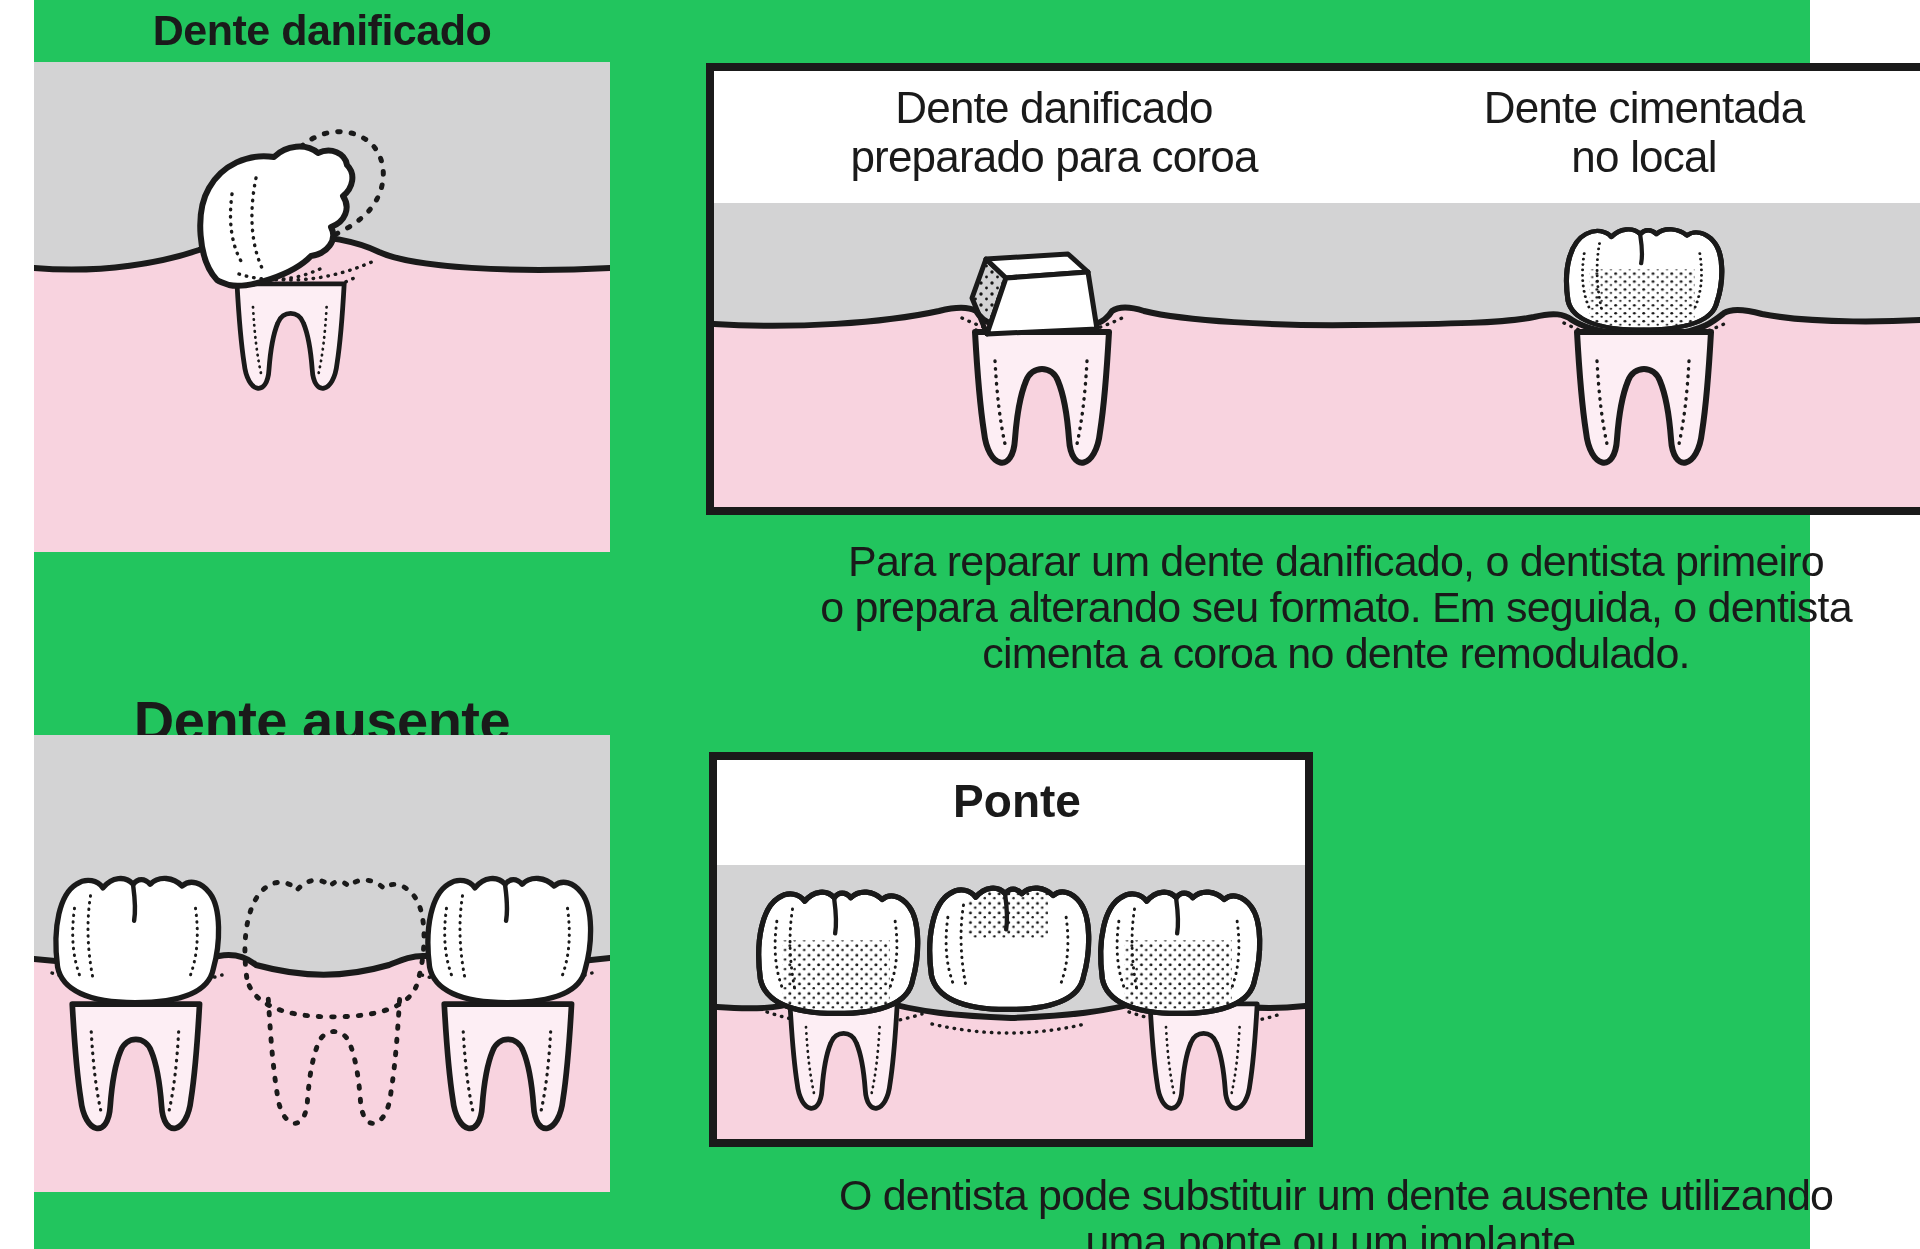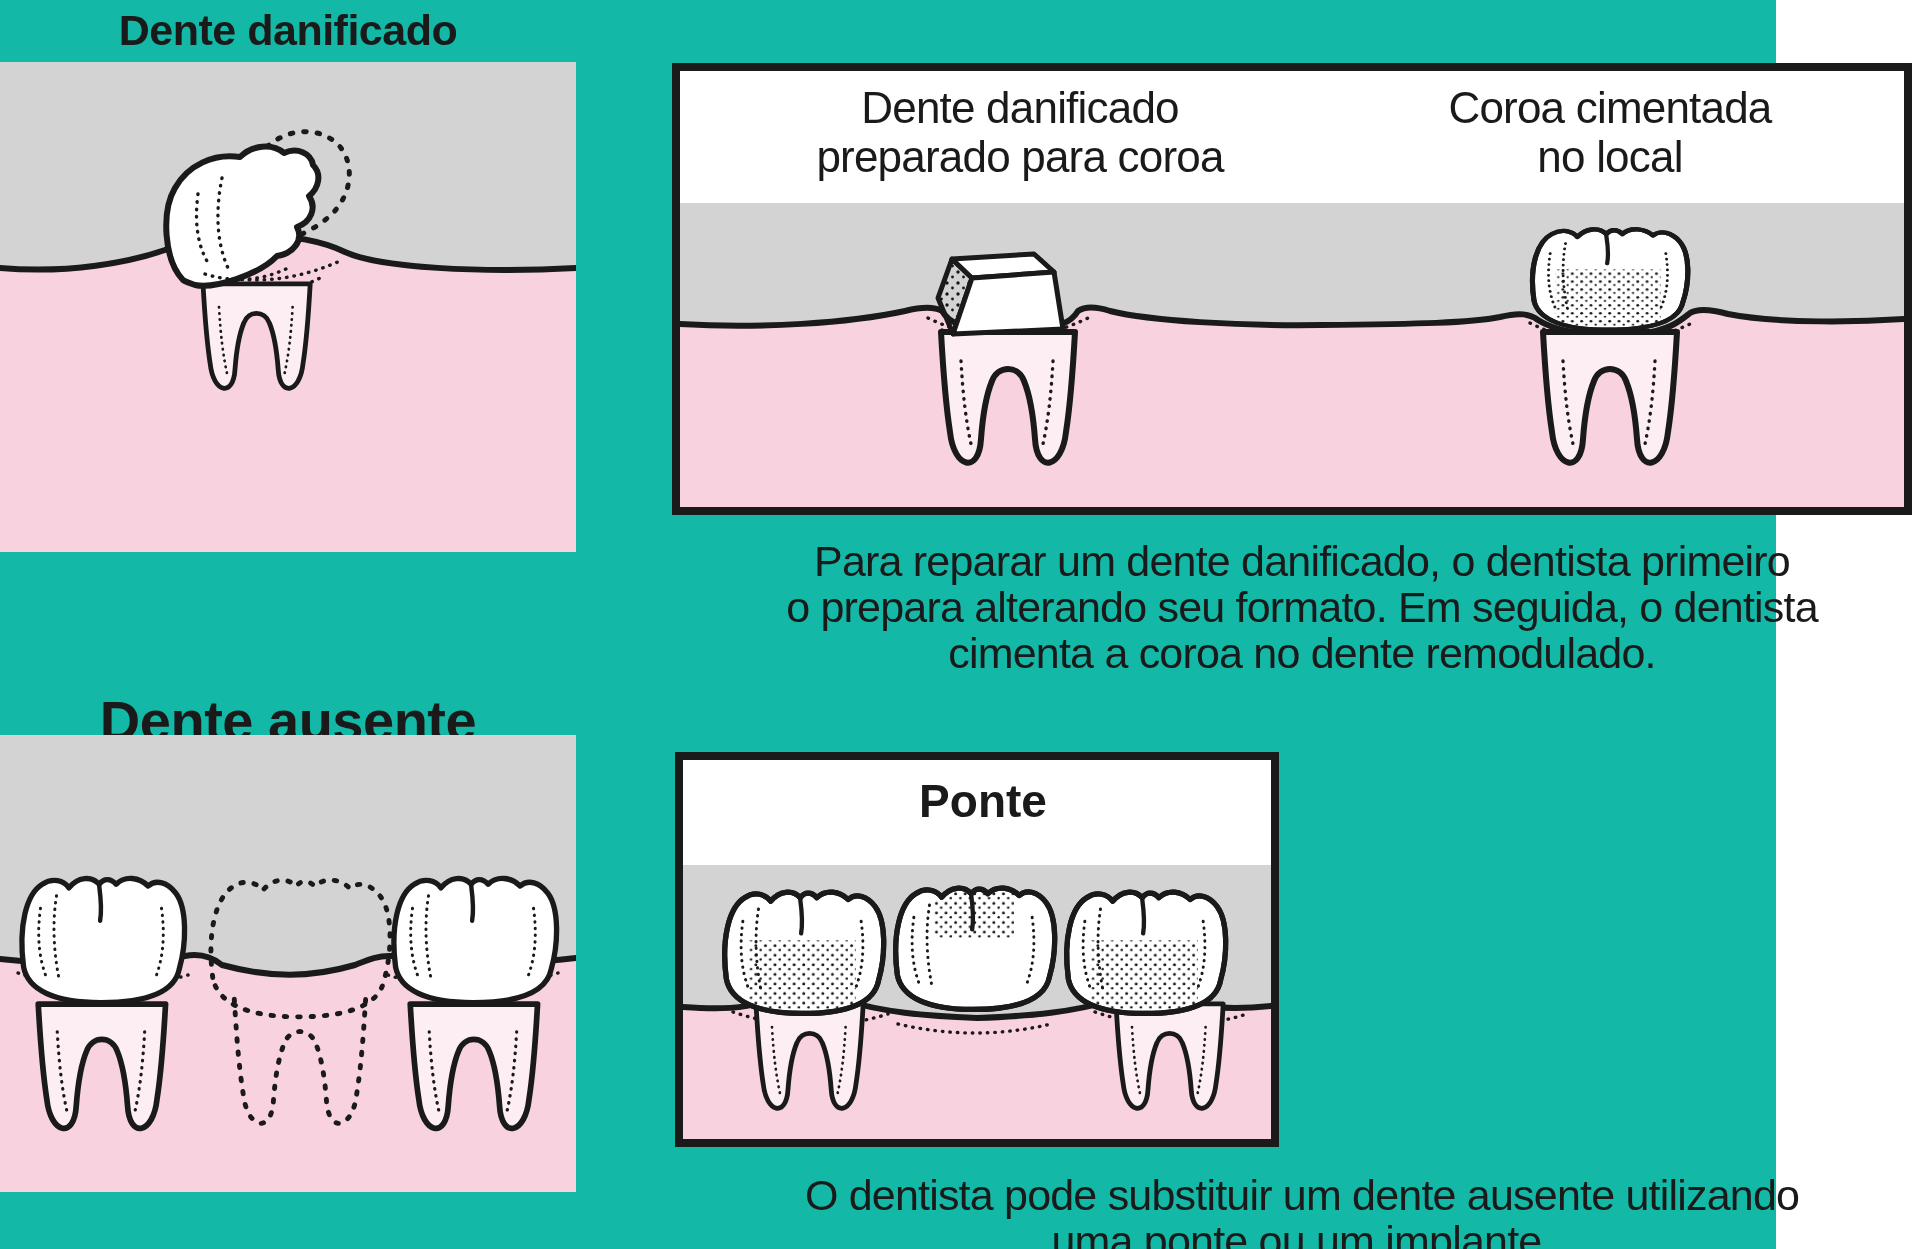--- a/index.html
+++ b/index.html
@@ -4,21 +4,21 @@
 <style>
   :root{
     --gum-pink:#f8d3df;
     --sky-gray:#d3d3d4;
     --ink:#1a1a1a;
     --root-fill:#fdeef4;
   }
   *{margin:0;padding:0;box-sizing:border-box;}
   html,body{width:1920px;height:1249px;background:#fff;overflow:hidden;
     font-family:"Liberation Sans","DejaVu Sans",sans-serif;color:var(--ink);}
-  .stage{position:relative;width:1776px;height:1249px;background:#14b8a6;}
+  .stage{position:relative;width:1776px;height:1249px;background:#22c55e;margin-left:34px;}
   .abs{position:absolute;}
   .title{font-weight:bold;font-size:43px;text-align:center;letter-spacing:-0.5px;}
   .caption{font-size:43px;line-height:46px;white-space:pre-line;letter-spacing:-0.8px;text-align:center;}
   .boxlabel{font-size:44px;line-height:49px;text-align:center;white-space:pre-line;letter-spacing:-0.8px;}
   .panel-box{border:8px solid var(--ink);background:#fff;}
   .panel-box .boxtitle{position:absolute;left:12px;right:0;font-weight:bold;font-size:46px;text-align:center;}
   svg{display:block;}
   .tooth-line{fill:#fff;stroke:var(--ink);stroke-width:6;stroke-linejoin:round;}
   .stip{fill:none;stroke:var(--ink);stroke-width:3.4;stroke-linecap:round;stroke-dasharray:0.5 7;}
   .gumline{fill:none;stroke:var(--ink);stroke-width:6;stroke-linecap:round;}
@@ -132,21 +132,21 @@
       <use href="#toothRoots" transform="translate(828,125)"></use>
       <g>
         <path fill="url(#dots)" stroke="var(--ink)" stroke-width="5" stroke-linejoin="round" d="M 272,188 L 292,207 L 273,263 L 258,227 Z"></path>
         <path fill="#fff" stroke="var(--ink)" stroke-width="5" stroke-linejoin="round" d="M 272,188 L 354,183 L 374,201 L 292,207 Z"></path>
         <path fill="#fff" stroke="var(--ink)" stroke-width="5" stroke-linejoin="round" d="M 292,207 L 374,201 L 383,258 L 273,263 Z"></path>
       </g>
       <use href="#crownCapped" transform="translate(843,145) scale(0.85,0.72)"></use>
     </svg>
     <div class="abs boxlabel" style="left:120px;top:12px;width:440px;">Dente danificado
 preparado para coroa</div>
-    <div class="abs boxlabel" style="left:720px;top:12px;width:420px;">Coroa cimentada
+    <div class="abs boxlabel" style="left:720px;top:12px;width:420px;">Dente cimentada
 no local</div>
   </div>
 
   <div class="abs caption" style="left:684px;top:538px;width:1236px;">Para reparar um dente danificado, o dentista primeiro
 o prepara alterando seu formato. Em seguida, o dentista
 cimenta a coroa no dente remodulado.</div>
 
   <div class="abs panel-box" style="left:675px;top:752px;width:604px;height:395px;">
     <svg width="588" height="379" viewBox="0 0 588 379">
       <rect y="105" width="588" height="274" fill="var(--sky-gray)"></rect>

